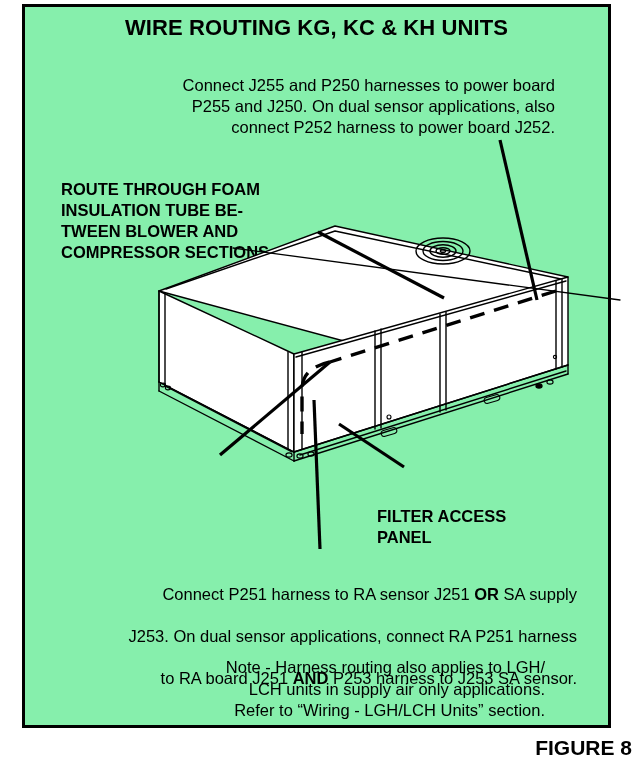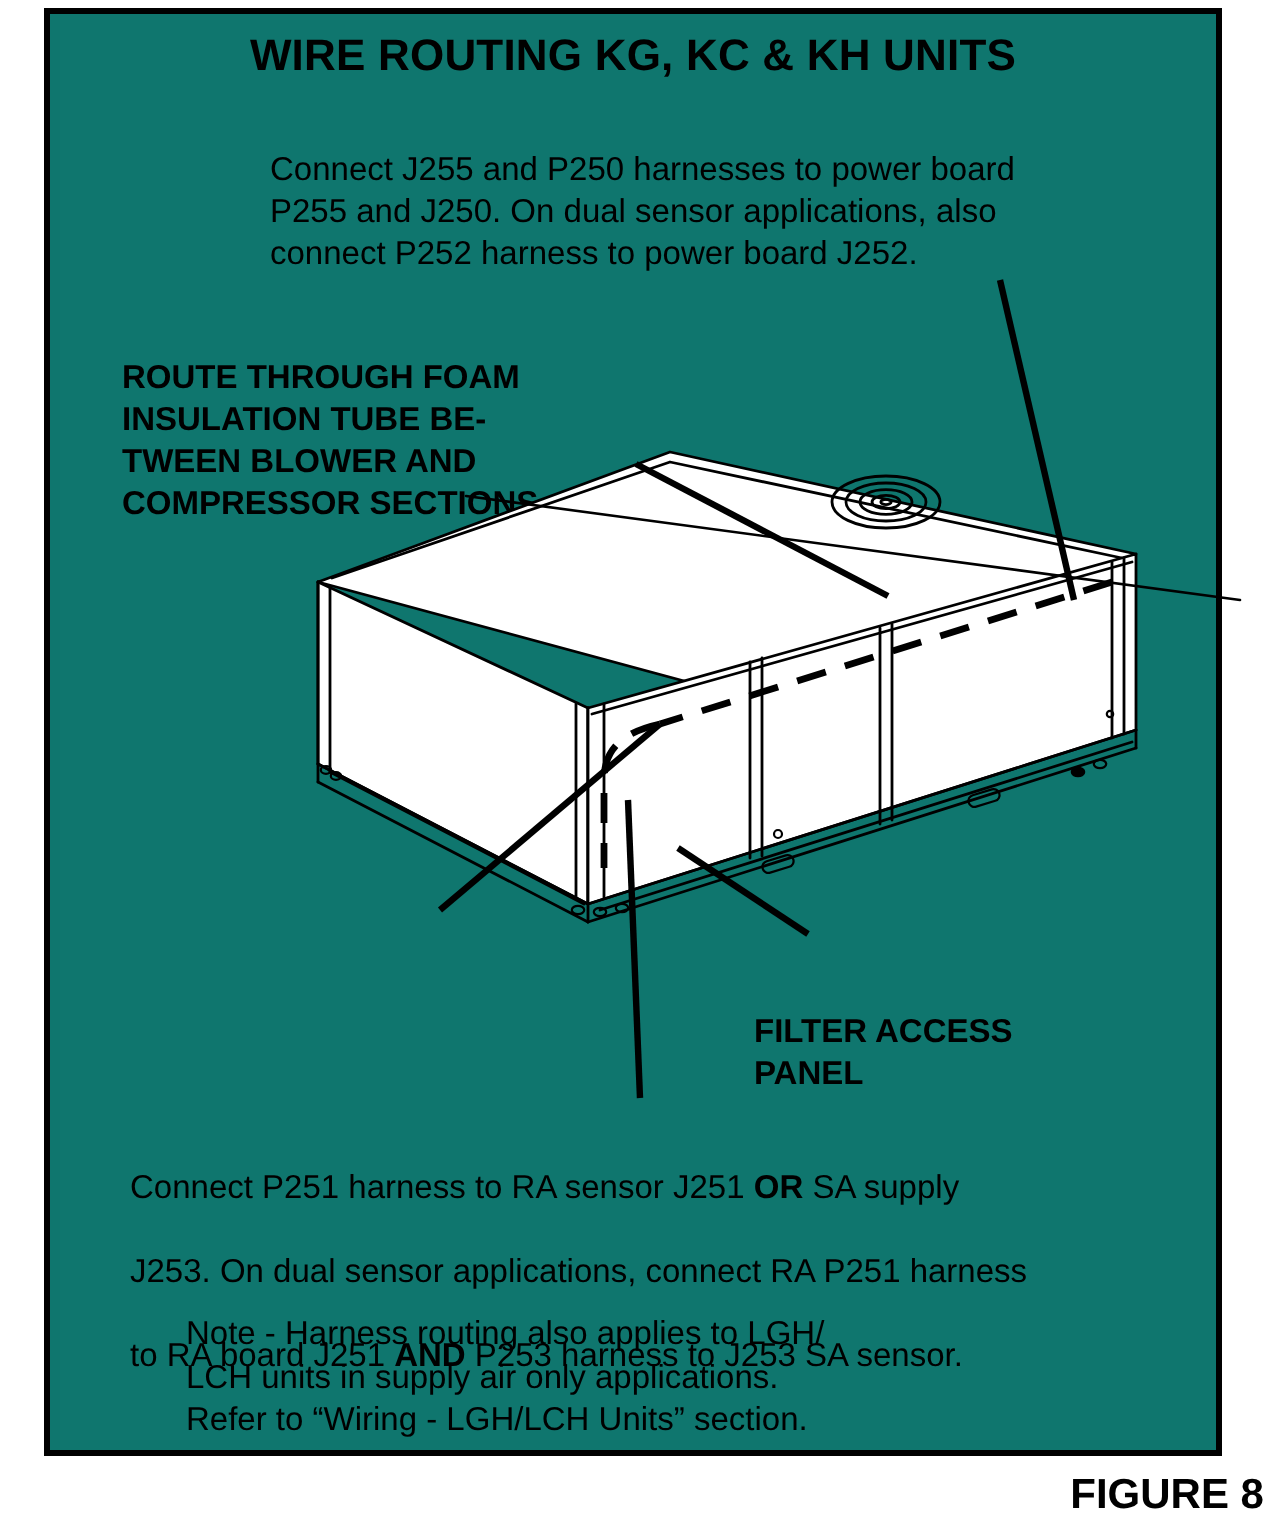--- a/index.html
+++ b/index.html
@@ -26,40 +26,40 @@
 
   
   .figure-box {
     position: absolute;
     left: 22px;
     top: 4px;
     width: 589px;
     height: 724px;
     border: 3px solid #000000;
     box-sizing: border-box;
-    background: #0f766e;
+    background: #86efac;
   }
 
   
   .figure-title {
     position: absolute;
     left: 0;
     top: 8px;
     width: 100%;
     text-align: center;
     font-size: 22px;
     font-weight: bold;
     letter-spacing: 0.1px;
     white-space: nowrap;
   }
 
   
   .para {
     position: absolute;
-    text-align: left;
+    text-align: right;
     font-size: 16.5px;
     line-height: 21px;
     white-space: pre-line;
   }
   .para-top {
     left: 110px;
     top: 68px;
     width: 420px;
   }
   .para-bottom {

